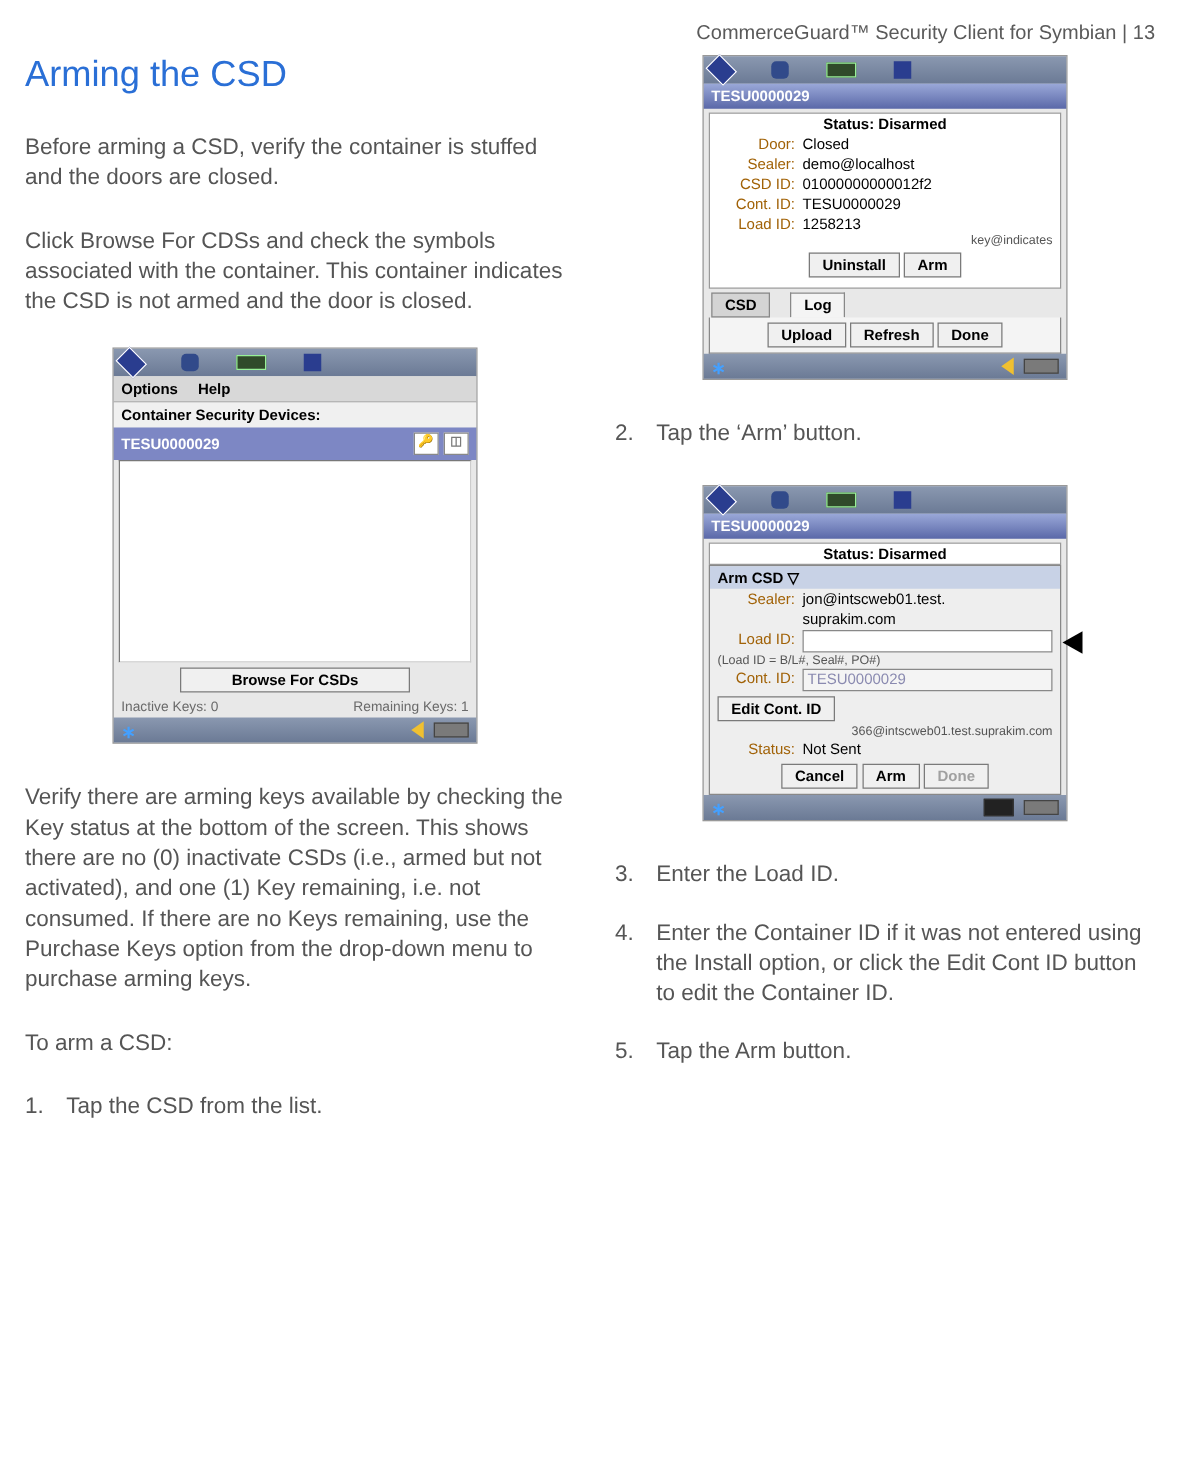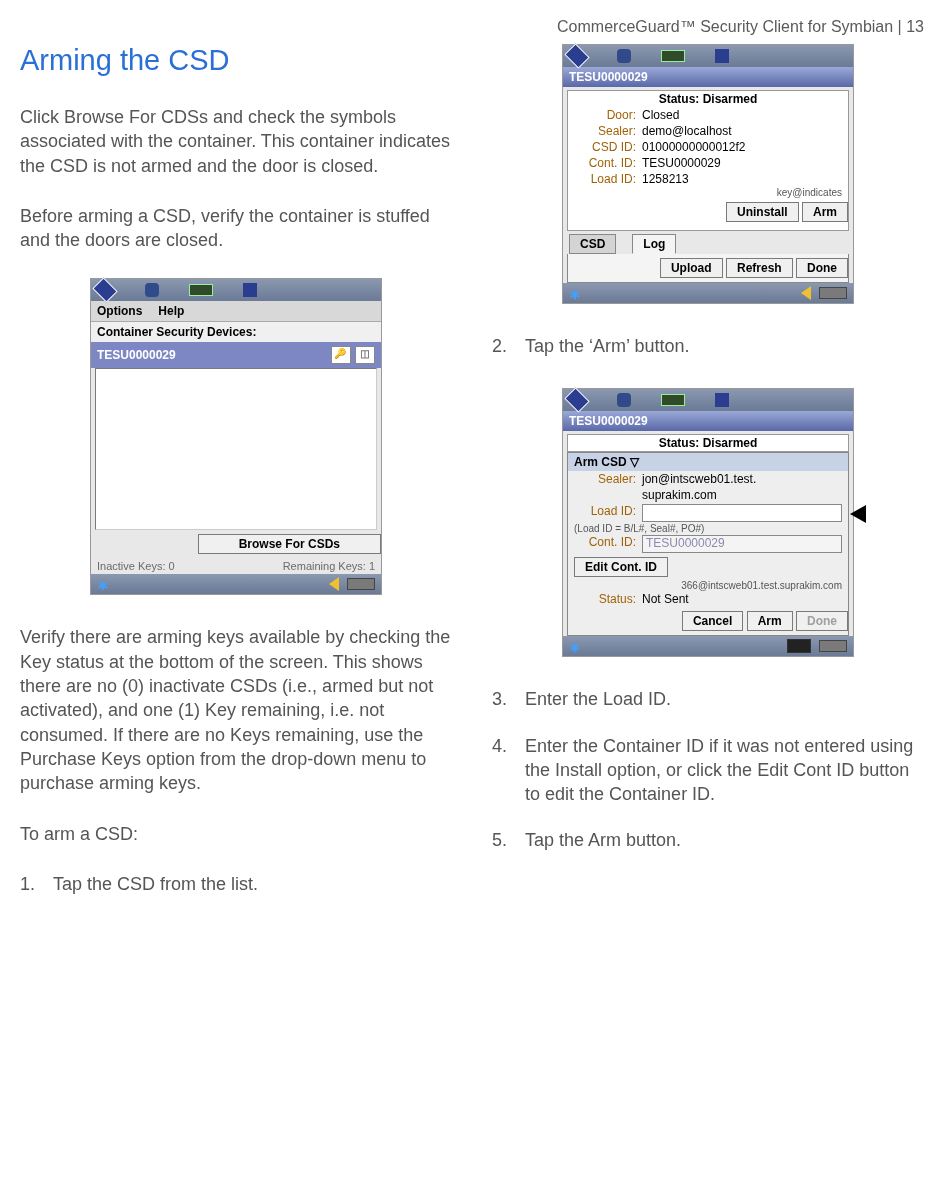--- a/index.html
+++ b/index.html
@@ -125,21 +125,21 @@
   .dev-btn {
     display: inline-block;
     padding: 2px 10px;
     border: 1px solid #7a7a7a;
     background: #f0f0f0;
     font-weight: bold;
     font-size: 12px;
   }
   .dev-btn.disabled { color: #a0a0a0; }
   .dev-btn-row {
-    text-align: right;
+    text-align: center;
     padding: 4px 0;
   }
   .dev-status {
     display: flex;
     justify-content: space-between;
     padding: 2px 6px;
     font-size: 11px;
     color: #6a6a6a;
   }
   .dev-bottombar {
@@ -188,22 +188,22 @@
 </head>
 <body>
 
 <div class="header">CommerceGuard™ Security Client for Symbian  |  13</div>
 
 <div class="columns">
 
   <div class="col">
     <h1 class="section-title">Arming the CSD</h1>
 
+    <p class="body">Before arming a CSD, verify the container is stuffed and the doors are closed.</p>
     <p class="body">Click Browse For CDSs and check the symbols associated with the container. This container indicates the CSD is not armed and the door is closed.</p>
-    <p class="body">Before arming a CSD, verify the container is stuffed and the doors are closed.</p>
 
     <div class="device">
       <div class="dev-topbar">
         <span class="tb-ico"></span>
         <span class="tb-phone"></span>
         <span class="tb-batt"></span>
         <span class="tb-grid"></span>
       </div>
       <div class="dev-menubar">
         <span>Options</span>

